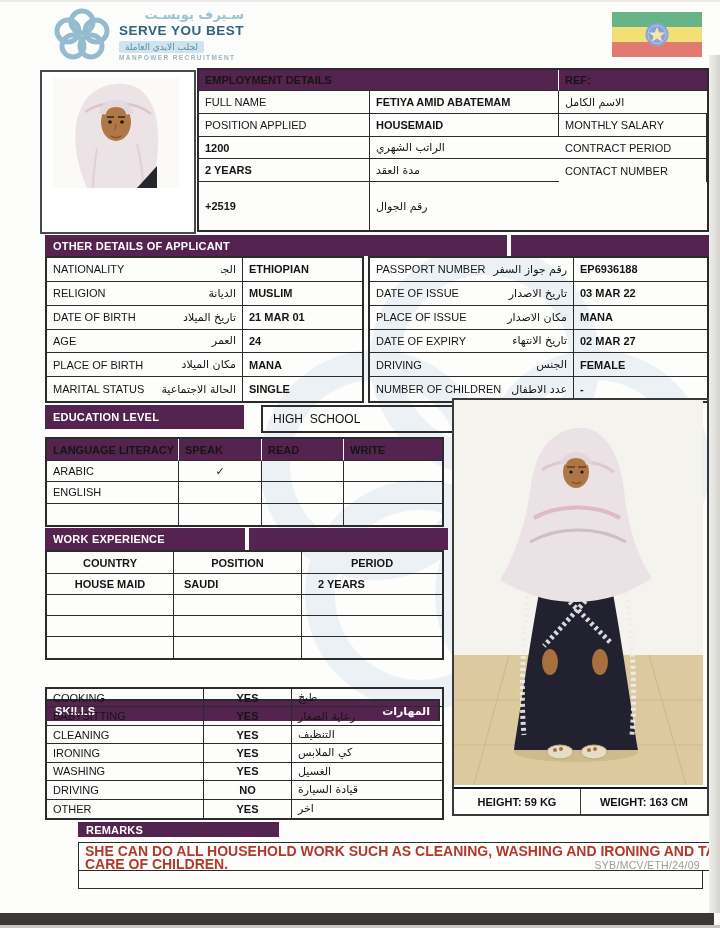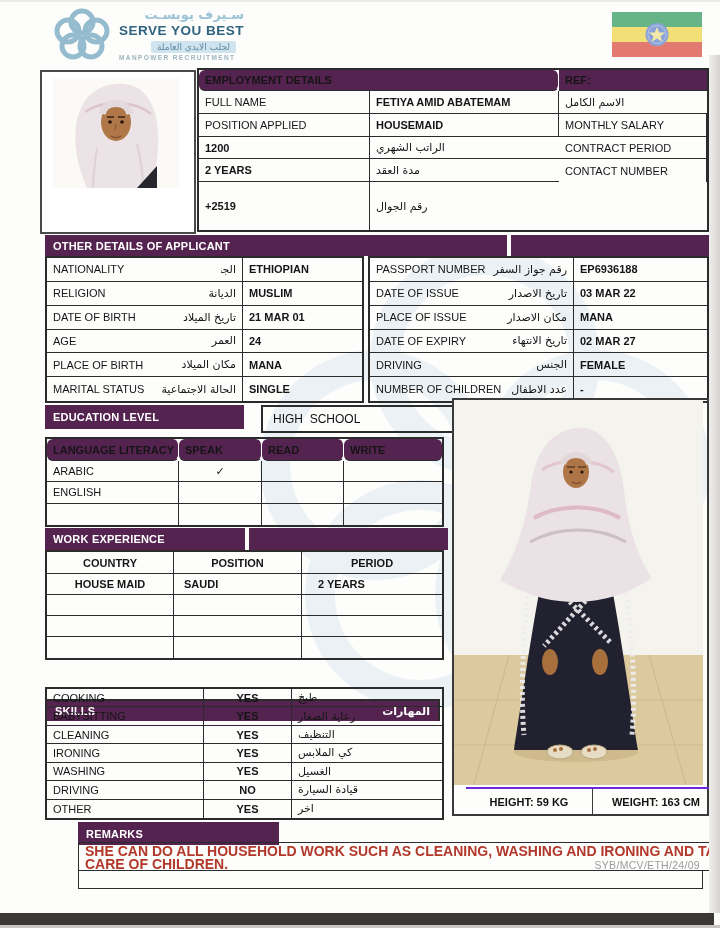--- a/index.html
+++ b/index.html
@@ -13,51 +13,51 @@
   .scan-bottom{position:absolute;left:0;top:913px;width:714px;height:12px;background:#3c3835;z-index:4;}
   .scan-bottom2{position:absolute;left:0;top:925px;width:100%;height:3px;background:#cac7c3;z-index:4;}
   .watermark{position:absolute;left:255px;top:240px;z-index:0;}
   .content{position:absolute;inset:0;z-index:1;}
   
   .logo{position:absolute;left:52px;top:8px;display:flex;align-items:center;gap:7px;}
   .logo-text{display:flex;flex-direction:column;line-height:1.15;}
   .logo-ar{color:#9cc3d6;font-size:13px;font-weight:bold;}
   .logo-en{color:#2f637f;font-size:13.5px;font-weight:bold;letter-spacing:.5px;}
   .logo-tag-ar{background:#cfe4ef;color:#5f8ba2;font-size:9px;padding:1px 6px;margin-top:2px;
-               border-radius:2px;display:inline-block;align-self:flex-start;margin-left:32px;}
+               border-radius:2px;display:inline-block;align-self:flex-start;}
   .logo-tag-en{color:#9db6c2;font-size:6.5px;letter-spacing:1.4px;font-weight:bold;margin-top:1px;}
   .flag{position:absolute;left:612px;top:12px;}
   
   .tbl{position:absolute;display:grid;border:2px solid #2b2b2b;}
   .tbl>div{display:flex;align-items:center;font-size:11px;color:#151515;
            border-right:1px solid #2b2b2b;border-bottom:1px solid #2b2b2b;
            padding:0 6px;overflow:hidden;white-space:nowrap;}
   .lc{border-right:0 !important;}
   .lr{border-bottom:0 !important;}
   .purple{background:#552350;color:#fff;font-weight:bold;}
-  .hcell{background:#552350;color:#fff;font-weight:bold;border-right-color:#fff !important;border-radius:6px;}
+  .hcell{background:#552350;color:#fff;font-weight:bold;border-right-color:#fff !important;}
   .red{color:#b2382a;font-weight:bold;}
   .ctr{justify-content:center;}
   .rt{justify-content:flex-end;}
   .between{justify-content:space-between;}
   .top{align-items:flex-start;padding-top:3px;}
   .bold{font-weight:bold;}
   .hdrbar{position:absolute;display:flex;align-items:center;padding-left:8px;font-size:11px;
           letter-spacing:.2px;}
   .divider{position:absolute;top:0;width:4px;height:100%;background:#fdfdfc;}
   .clipword{display:inline-block;width:15px;overflow:hidden;direction:rtl;text-align:left;
             white-space:nowrap;}
   
   .photo-box{position:absolute;left:40px;top:70px;width:152px;height:160px;
              border:2px solid #4a4a4a;background:#fff;}
   .photo-box svg{margin:6px 0 0 11px;}
   .photo2{position:absolute;left:452px;top:398px;width:253px;height:414px;
           border:2px solid #3a3a3a;background:transparent;}
-  .stats{position:absolute;left:12px;bottom:0;width:100%;height:25px;display:grid;
-         grid-template-columns:127px 1fr;border-top:2px solid #6d28d9;}
+  .stats{position:absolute;left:0;bottom:0;width:100%;height:25px;display:grid;
+         grid-template-columns:127px 1fr;border-top:2px solid #0f172a;}
   .stats>div{display:flex;align-items:center;justify-content:center;font-size:11px;
              font-weight:bold;color:#111;}
   .stats>div:first-child{border-right:1.5px solid #3a3a3a;}
   
   #employment{left:197px;top:68px;width:508px;height:160px;
               grid-template-columns:171px 189px 1fr;
               grid-template-rows:21px 23px 23px 22px 23px 1fr;}
   #odl{left:45px;top:256px;width:315px;height:143px;grid-template-columns:196px 1fr;
        grid-template-rows:repeat(6,1fr);}
   #odr{left:368px;top:256px;width:337px;height:143px;grid-template-columns:204px 1fr;
@@ -70,21 +70,21 @@
           grid-template-columns:157px 88px 1fr;grid-template-rows:repeat(7,1fr);}
   .edu-label{left:45px;top:405px;width:191px;height:24px;}
   .edu-value{position:absolute;left:241px;top:405px;width:199px;height:24px;
              border:2px solid #2b2b2b;display:flex;align-items:center;padding-left:10px;
              font-size:12px;color:#111;white-space:pre;margin-left:20px;}
   .we-hdr{left:45px;top:528px;width:395px;height:22px;}
   .sk-hdr{left:45px;top:699px;width:395px;height:22px;border:2px solid #2b2b2b;border-bottom:0;
           box-sizing:border-box;justify-content:space-between;display:flex;padding-right:8px;}
   .od-hdr{left:45px;top:235px;width:660px;height:21px;}
   
-  .rem-hdr{left:78px;top:822px;width:193px;height:23px;}
+  .rem-hdr{left:78px;top:822px;width:193px;height:15px;}
   .rem-box{position:absolute;left:78px;top:842px;width:714px;height:29px;
            border:1.5px solid #2b2b2b;font-size:14px;font-weight:bold;color:#b2382a;
            line-height:13px;padding:2px 8px 0 6px;box-sizing:border-box;}
   .rem-empty{position:absolute;left:78px;top:871px;width:623px;height:17px;
              border:1.5px solid #2b2b2b;border-top:0;}
   .doc-code{position:absolute;left:560px;top:859px;width:140px;text-align:right;
             color:#9b9b9b;font-size:10.5px;z-index:2;letter-spacing:.3px;}
 </style>
 </head>
 <body>

